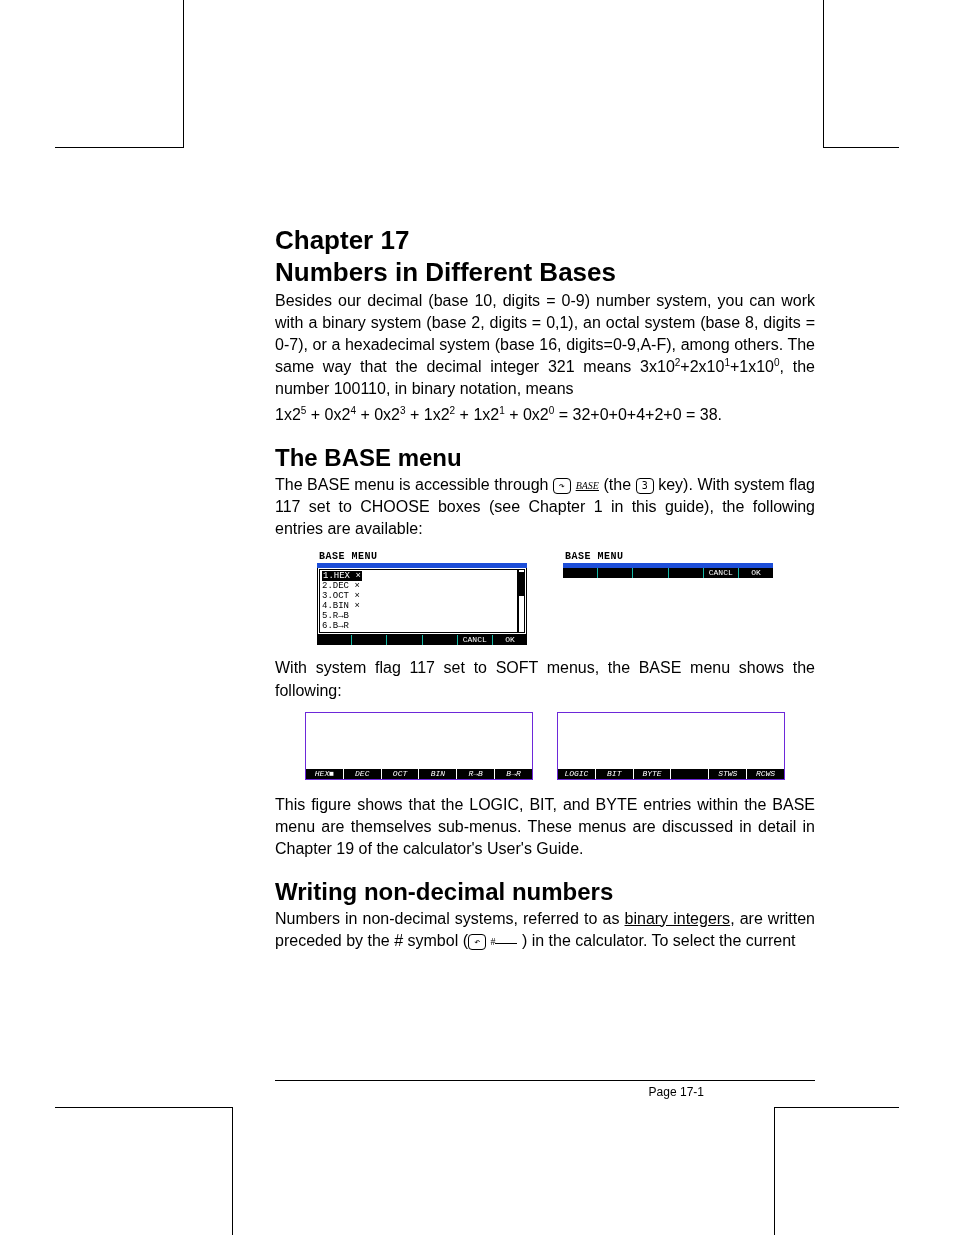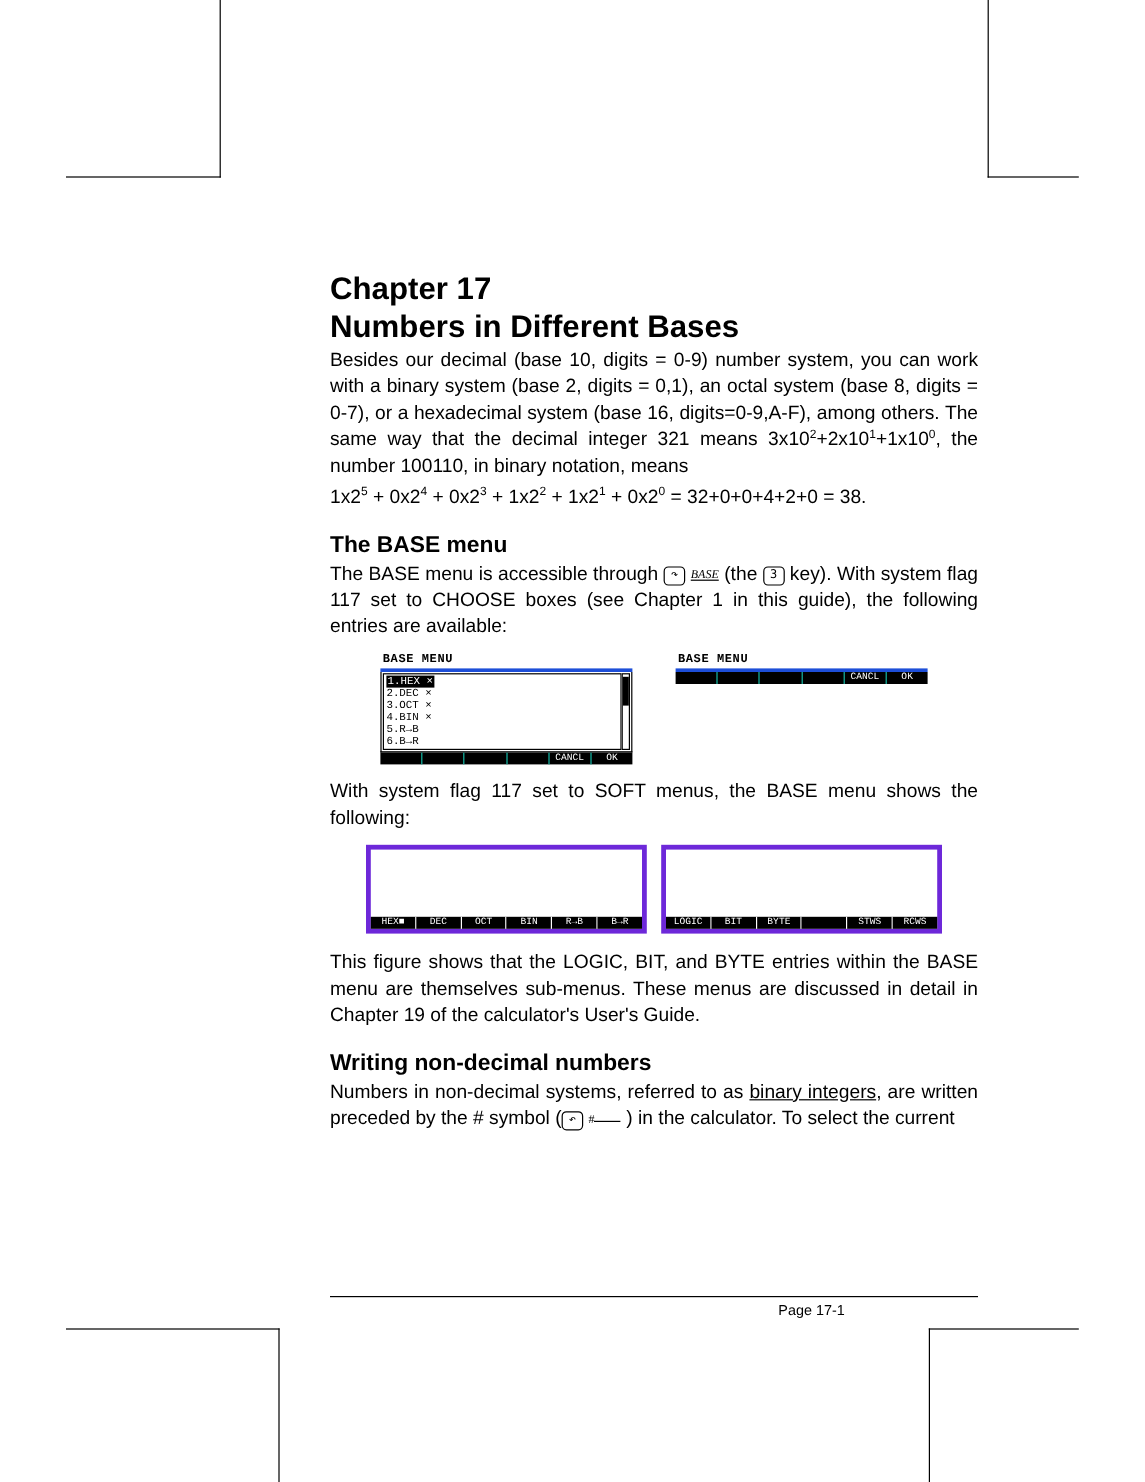--- a/index.html
+++ b/index.html
@@ -32,21 +32,21 @@
     top: 226px;
     width: 540px;
   }
   h1 {
     font-size: 26px;
     font-weight: bold;
     margin: 0 0 2px 0;
     line-height: 1.15;
   }
   h2 {
-    font-size: 19px;
+    font-size: 24px;
     font-weight: bold;
     margin: 18px 0 2px 0;
   }
   p {
     font-size: 16px;
     line-height: 1.38;
     margin: 0 0 4px 0;
     text-align: justify;
   }
   sup { font-size: 10px; vertical-align: super; line-height: 0; }
@@ -80,21 +80,21 @@
   .lcd {
     width: 210px;
     background: #fff;
   }
   .lcd-title {
     font-family: "Courier New", monospace;
     font-size: 10px;
     font-weight: bold;
     letter-spacing: 0.5px;
     padding: 1px 2px;
-    border-bottom: 3px solid #1d4ed8;
+    border-bottom: 5px solid #1d4ed8;
   }
   .lcd-body {
     border: 1px solid #000;
     border-top: none;
     position: relative;
     height: 66px;
   }
   .lcd-inner {
     position: absolute;
     left: 1px; top: 1px; right: 8px; bottom: 1px;
@@ -147,23 +147,24 @@
 
   .figrow2 {
     display: flex;
     justify-content: space-between;
     margin: 10px 0 14px 0;
     padding: 0 30px;
   }
   .soft-panel {
     width: 226px;
     height: 66px;
-    border: 4px solid #6d28d9;
+    border: 1px solid #6d28d9;
     position: relative;
     background: #fff;
+    font-style: italic;
   }
   .soft-panel .softrow {
     position: absolute;
     left: 0; right: 0; bottom: 0;
     height: 10px;
     display: flex;
   }
   .soft-panel .skey2 {
     flex: 1;
     background: #000;

